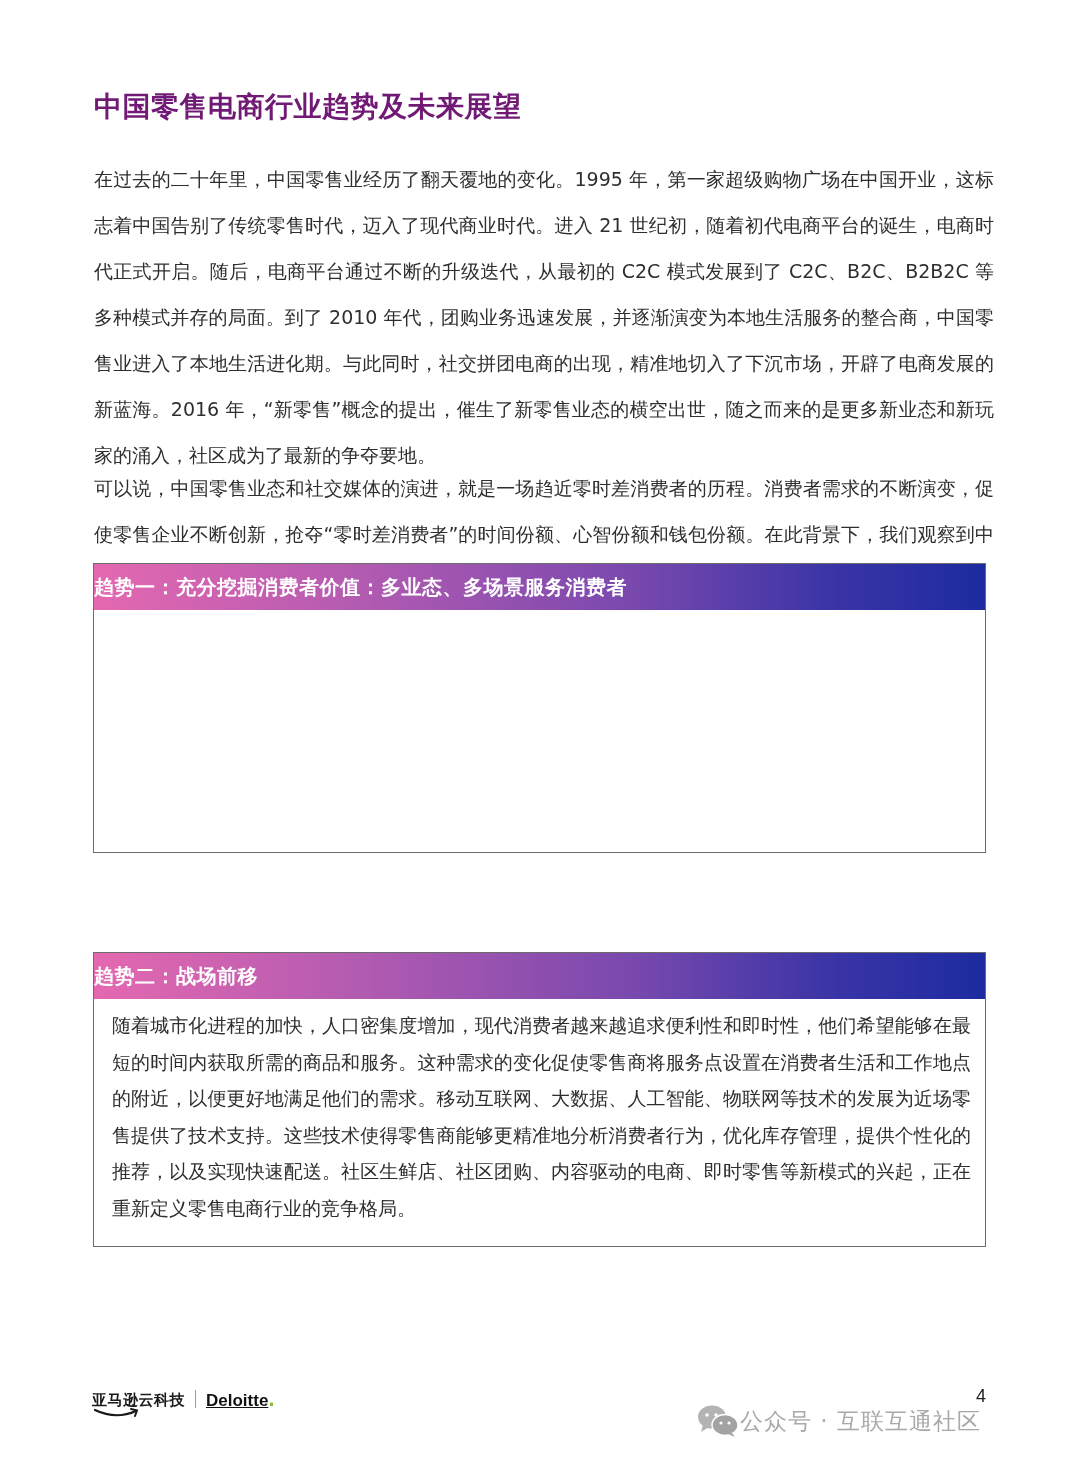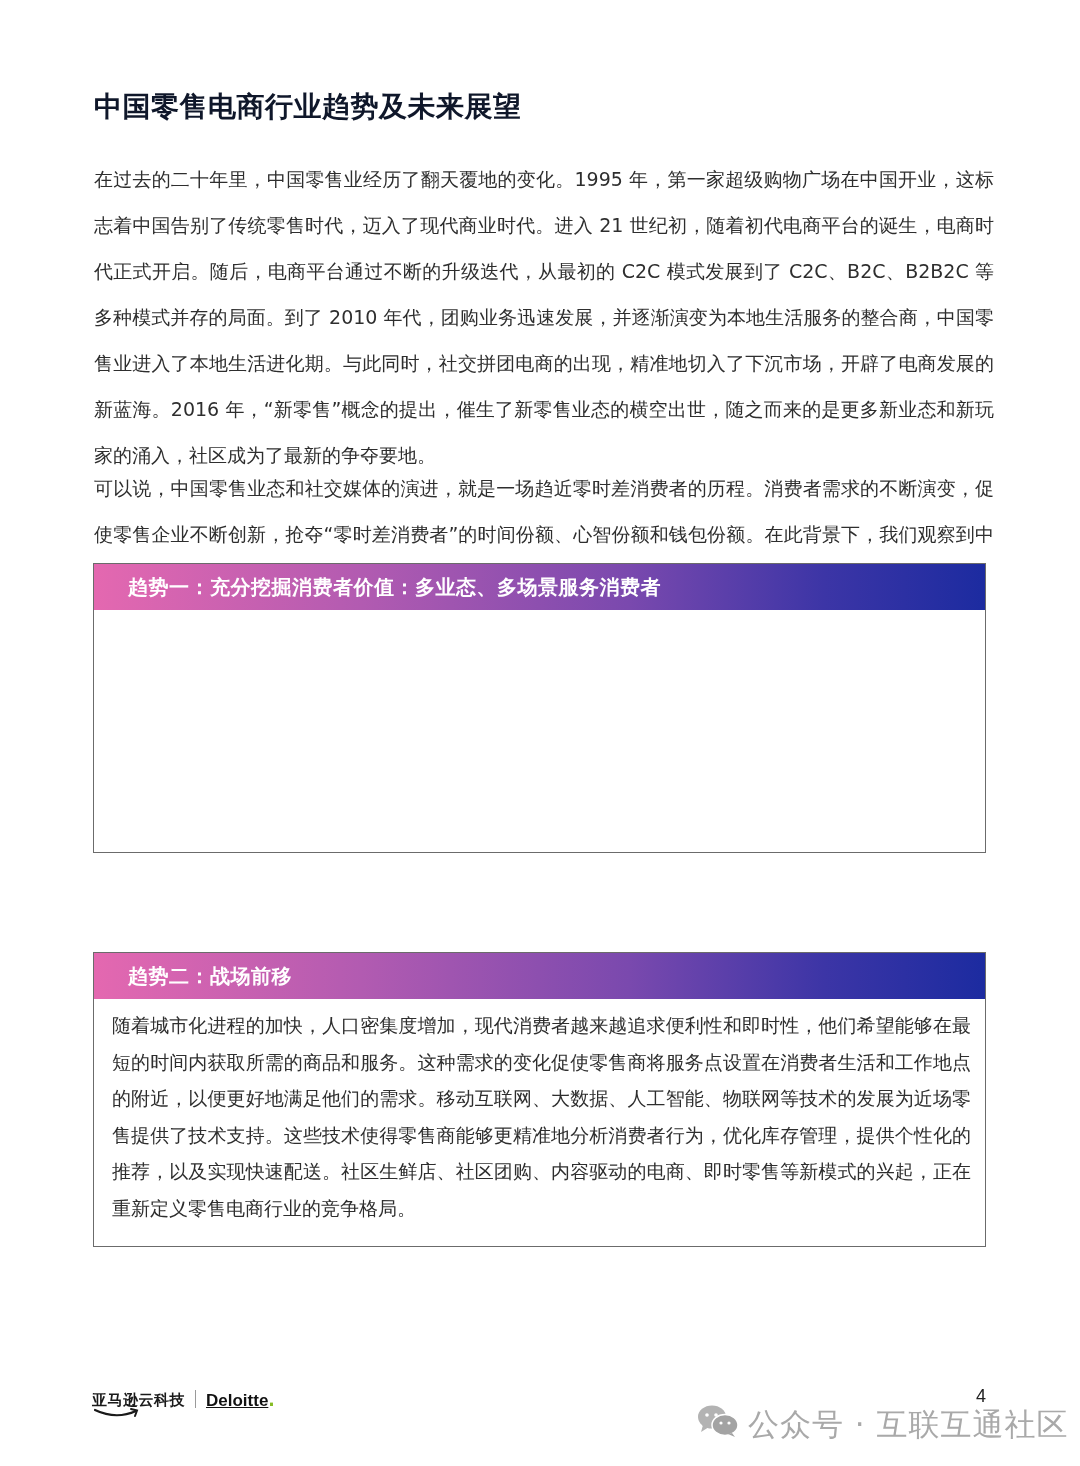--- a/index.html
+++ b/index.html
@@ -9,21 +9,21 @@
       font-family: "DejaVu Sans", "Liberation Sans", sans-serif;
       color: #2b2b2b;
       overflow: hidden;
     }
     .page-title {
       position: absolute;
       left: 94px;
       top: 88px;
       font-size: 28px;
       font-weight: bold;
-      color: #0f172a;
+      color: #701a75;
       letter-spacing: 0.5px;
     }
     .intro {
       position: absolute;
       left: 94px;
       width: 900px;
       font-size: 19px;
       line-height: 46px;
       color: #2e2e2e;
       text-align: justify;
@@ -41,21 +41,21 @@
     .trend-box.t1 { top: 563px; height: 290px; }
     .trend-box.t2 { top: 952px; height: 295px; }
 
     .trend-header {
       height: 46px;
       background: linear-gradient(90deg, #e468b0 0%, #b25bb1 30%, #7a49ae 60%, #3c35a6 82%, #1c2ba0 100%);
       color: #ffffff;
       font-size: 20px;
       font-weight: bold;
       line-height: 46px;
-      padding-left: 34px;
+      padding-left: 0;
       letter-spacing: 0.5px;
     }
     .trend-body {
       padding: 8px 14px 0 18px;
       font-size: 19px;
       line-height: 36.5px;
       color: #2e2e2e;
       text-align: justify;
     }
 
@@ -102,24 +102,23 @@
       top: 1386px;
       font-size: 18px;
       color: #222222;
       font-family: "Liberation Sans", sans-serif;
     }
     .watermark {
       position: absolute;
       left: 696px;
       top: 1404px;
       display: flex;
-      align-items: flex-start;
-      gap: 8px;
+      align-items: center;
       color: #a9a9a9;
-      font-size: 31px;
+      font-size: 23px;
       letter-spacing: 1px;
     }
     .wechat-icon { width: 44px; height: 34px; }
   </style>
 </head>
 <body>
 
 <div class="page-title">中国零售电商行业趋势及未来展望</div>
 
 <p class="intro p1">在过去的二十年里，中国零售业经历了翻天覆地的变化。1995 年，第一家超级购物广场在中国开业，这标志着中国告别了传统零售时代，迈入了现代商业时代。进入 21 世纪初，随着初代电商平台的诞生，电商时代正式开启。随后，电商平台通过不断的升级迭代，从最初的 C2C 模式发展到了 C2C、B2C、B2B2C 等多种模式并存的局面。到了 2010 年代，团购业务迅速发展，并逐渐演变为本地生活服务的整合商，中国零售业进入了本地生活进化期。与此同时，社交拼团电商的出现，精准地切入了下沉市场，开辟了电商发展的新蓝海。2016 年，“新零售”概念的提出，催生了新零售业态的横空出世，随之而来的是更多新业态和新玩家的涌入，社区成为了最新的争夺要地。</p>

